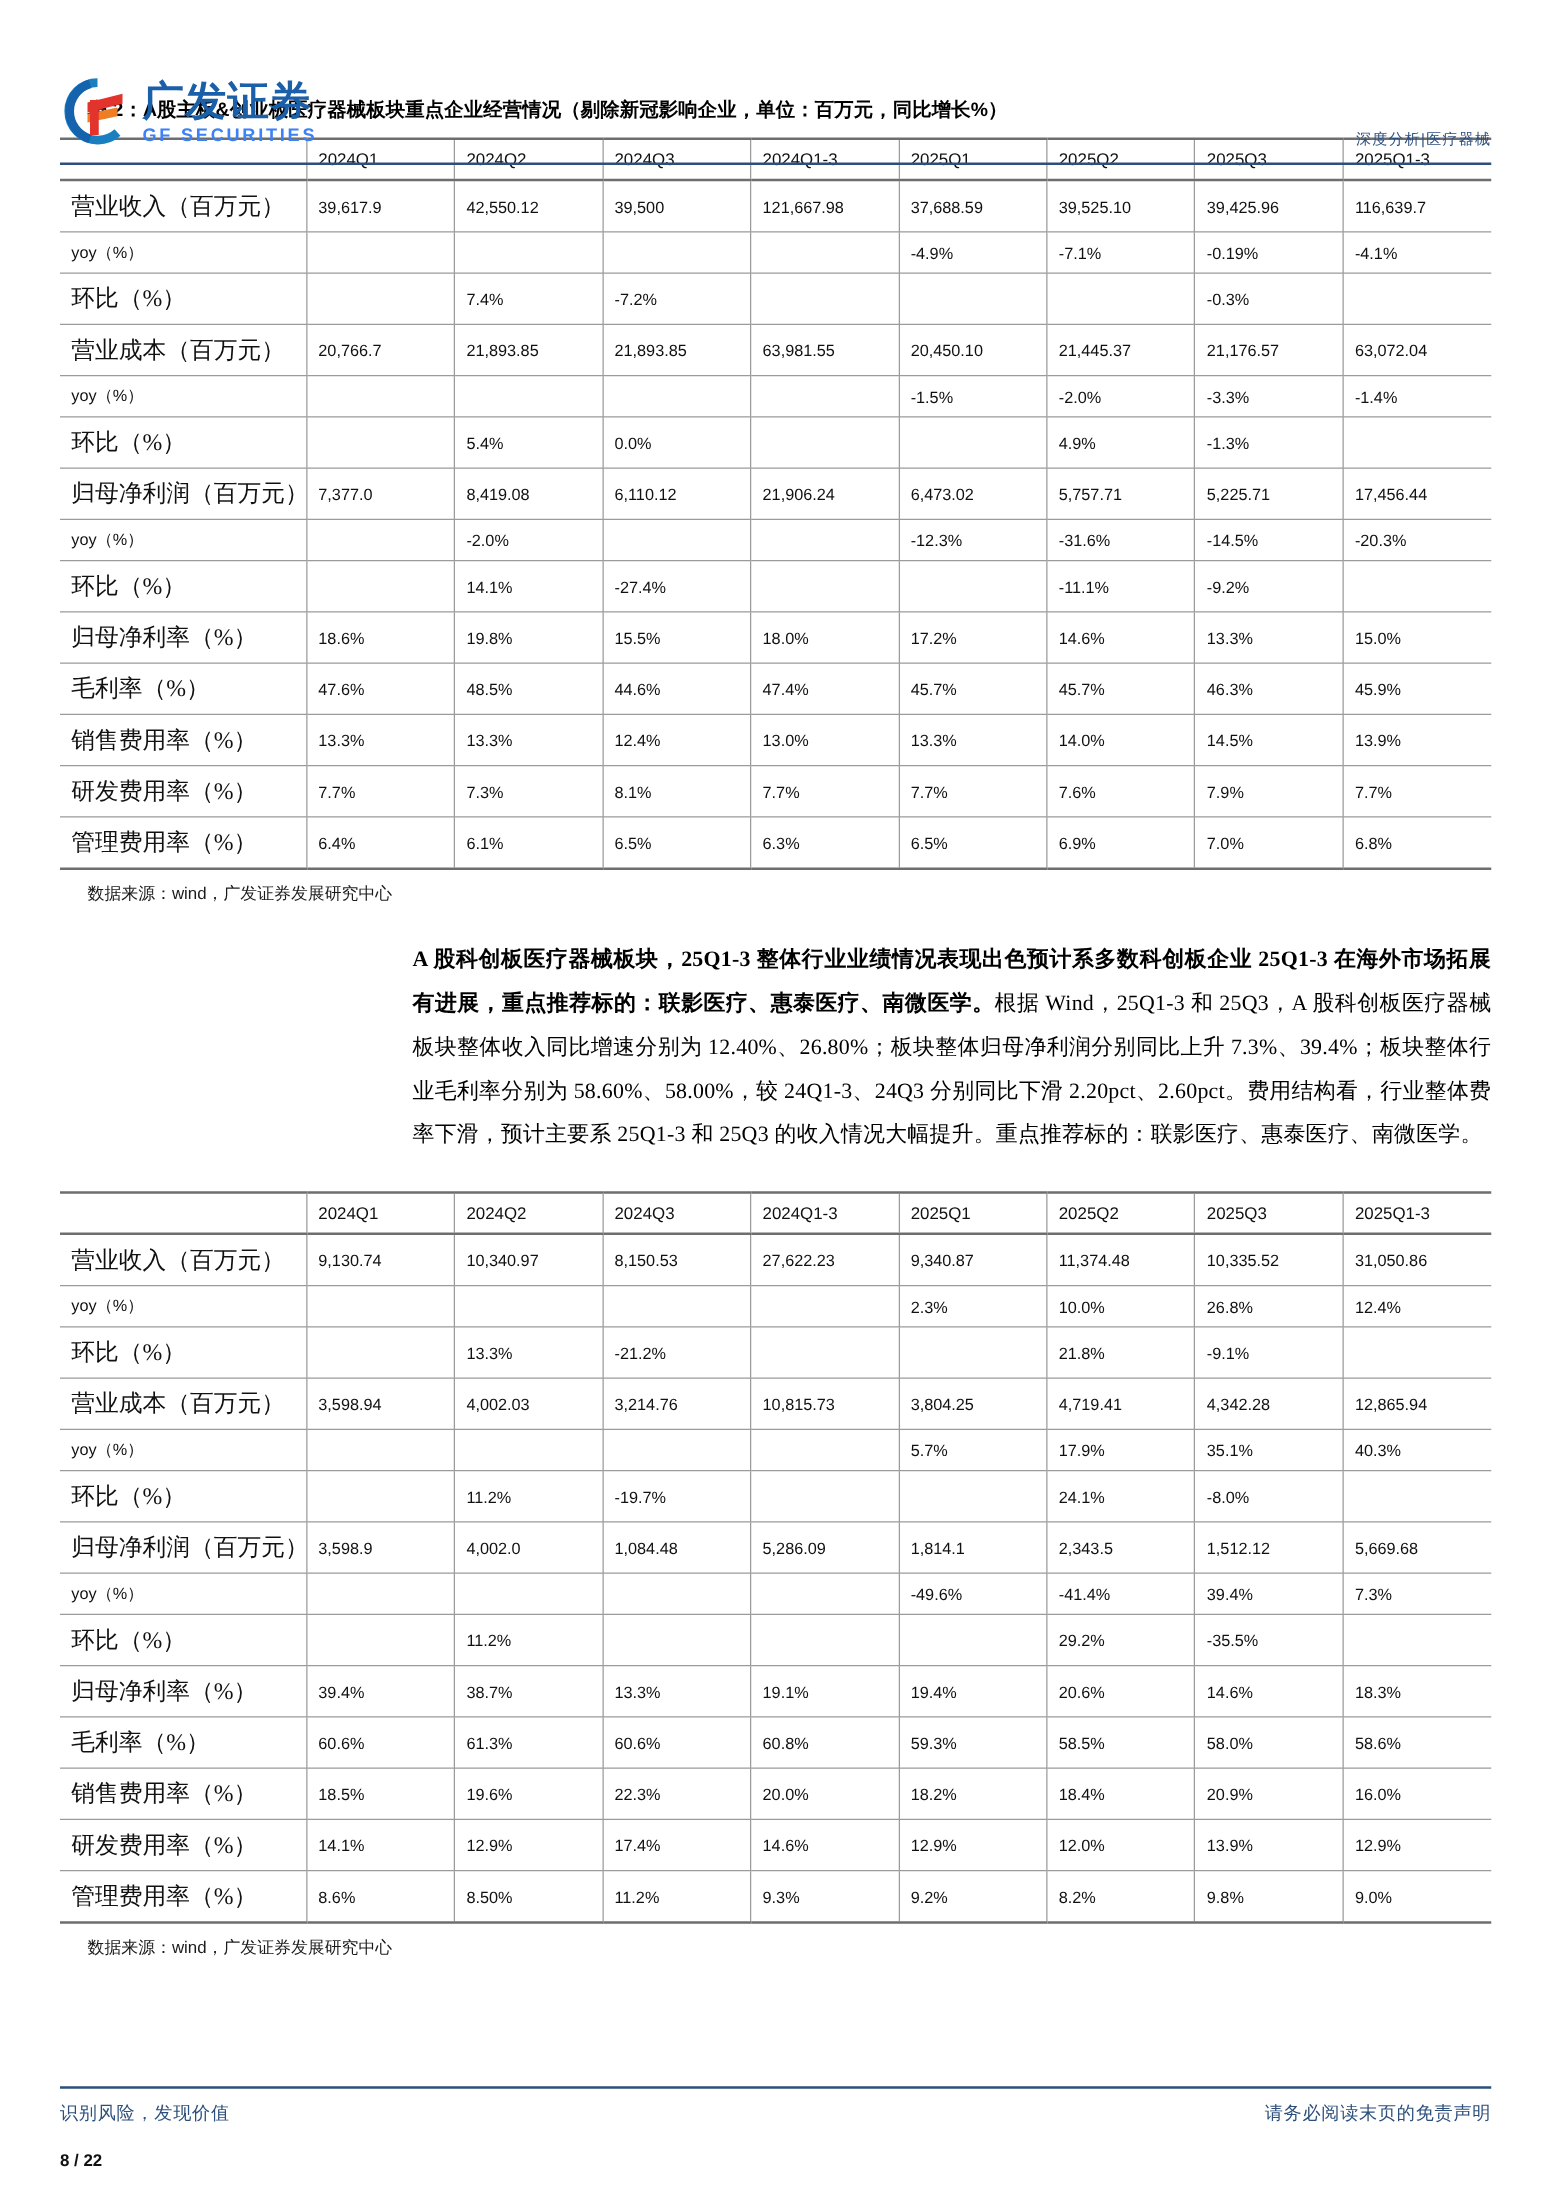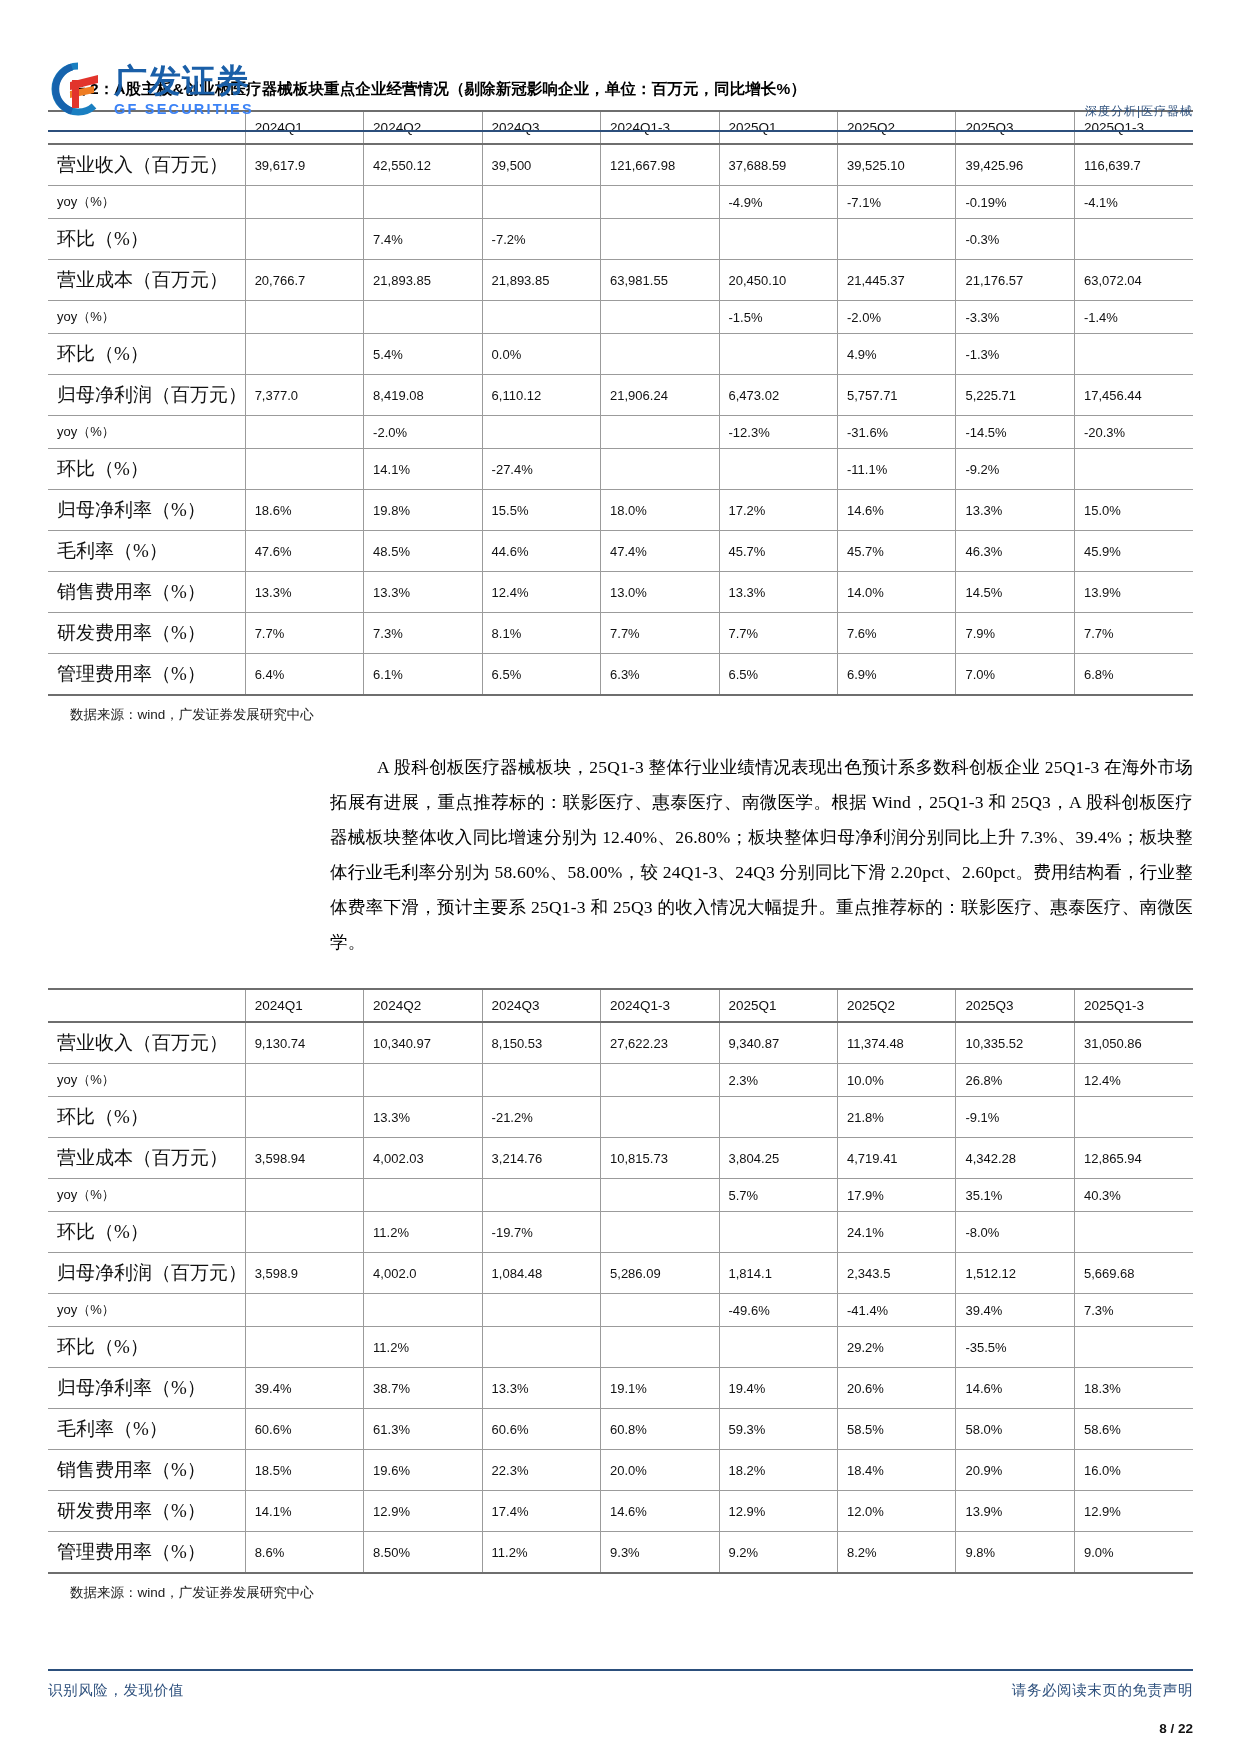--- a/index.html
+++ b/index.html
@@ -143,21 +143,21 @@
   .para{
     font-family:"Liberation Serif","DejaVu Serif",serif;
     font-size:17.5px;
     line-height:2.0;
     text-align:justify;
     text-justify:inter-ideograph;
     margin:26px 0 28px 0;
     padding-left:282px;
     letter-spacing:0.2px;
   }
-  .para .b{font-weight:normal;margin-left:47px;}
+  .para .b{font-weight:bold;}
 
   
   .footer{
     position:absolute;
     left:48px;right:48px;
     bottom:54px;
   }
   .footer-rule{
     height:2px;background:#2c4f7c;margin-bottom:10px;
   }
@@ -167,21 +167,21 @@
     align-items:flex-start;
     font-family:"Liberation Sans","DejaVu Sans",sans-serif;
     font-size:14.5px;
     color:#2c4f7c;
     letter-spacing:0.6px;
   }
   .pageno{
     position:absolute;
     left:0;right:0;
     bottom:-36px;
-    text-align:right;
+    text-align:left;
     font-family:"Liberation Sans","DejaVu Sans",sans-serif;
     font-size:13.5px;
     font-weight:bold;
     color:#111;
   }
 </style>
 </head>
 <body>
 
 <div class="page">

